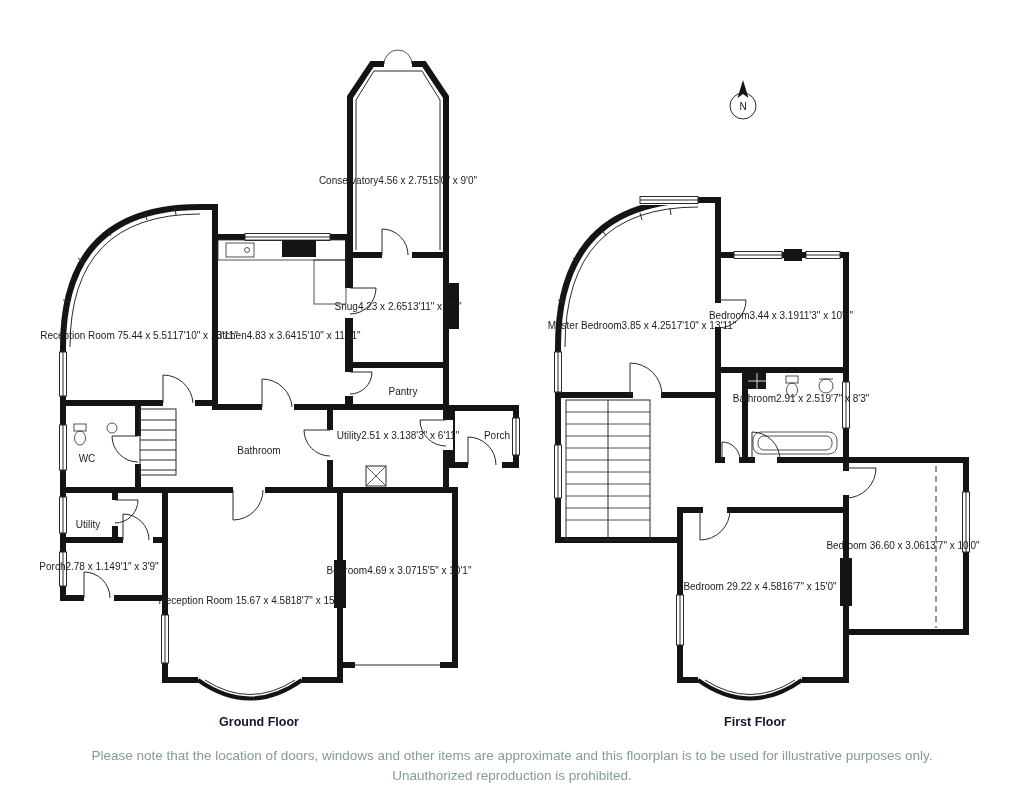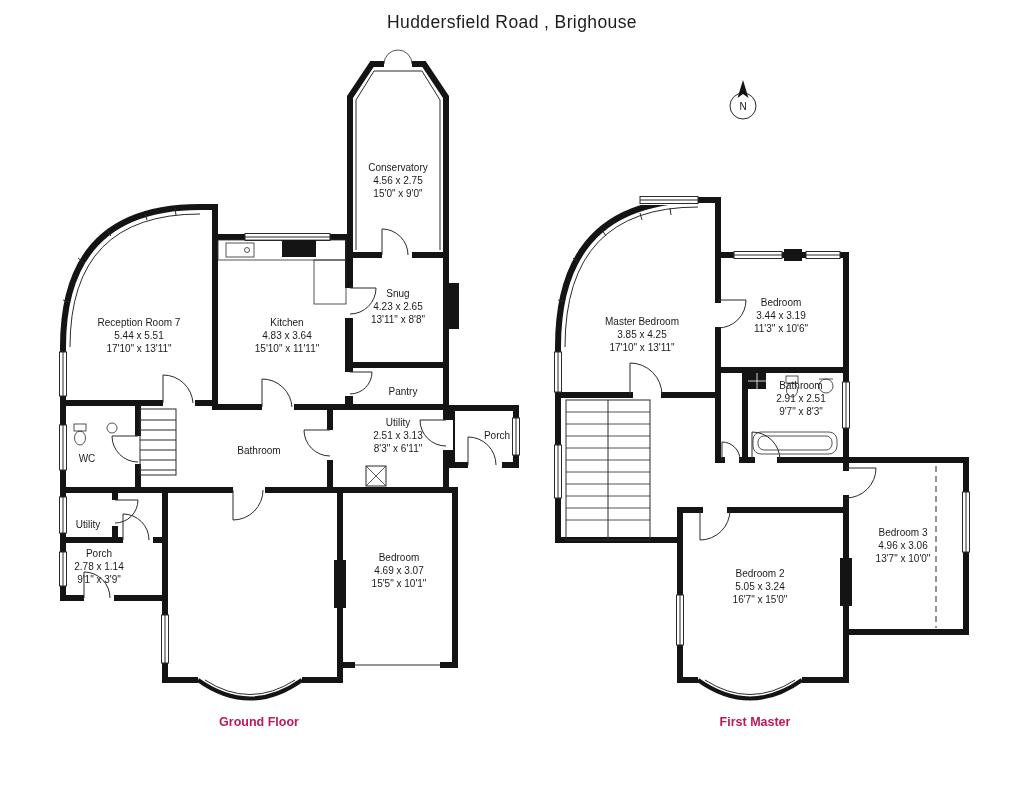--- a/index.html
+++ b/index.html
@@ -1,41 +1,40 @@
 <!DOCTYPE html>
 <html><head>
 <meta charset="utf-8">
 <style>
   html,body{margin:0;padding:0;background:#ffffff;}
   .stage{position:relative;width:1024px;height:791px;background:#ffffff;overflow:hidden;
          font-family:"Liberation Sans","DejaVu Sans",sans-serif;}
   .title{position:absolute;top:12px;left:0;width:100%;text-align:center;
          font-size:17.5px;letter-spacing:.4px;color:#1c1c1c;}
   .plan-svg{position:absolute;left:0;top:0;}
-  .room-label{position:absolute;transform:translate(-50%,-50%);display:flex;flex-direction:column;
+  .room-label{position:absolute;transform:translate(-50%,-50%);display:flex;
               align-items:center;text-align:center;font-size:10px;line-height:1.32;color:#1b1b1b;
               white-space:nowrap;}
-  .floor-label{position:absolute;transform:translate(-50%,-50%);font-size:12.5px;font-weight:700;color:#be185d;}
+  .floor-label{position:absolute;transform:translate(-50%,-50%);font-size:12.5px;font-weight:700;color:#0f172a;}
   .footer{position:absolute;top:746px;left:0;width:100%;text-align:center;}
   .footer-inner{display:inline-block;max-width:880px;font-size:13.5px;line-height:1.45;color:#87999b;}
   
   .w6{stroke:#141414;stroke-width:6;fill:none;stroke-linecap:square;}
   .w4{stroke:#141414;stroke-width:4;fill:none;}
   .t1{stroke:#2a2a2a;stroke-width:1;fill:none;}
   .t08{stroke:#2a2a2a;stroke-width:.8;fill:none;}
   .cover{fill:#ffffff;stroke:none;}
   .blk{fill:#141414;stroke:none;}
   .dash{stroke:#2a2a2a;stroke-width:1;fill:none;stroke-dasharray:6 4;}
 </style>
 </head>
 <body>
 
 <div class="stage">
 
-  <div class="title">Huddersfield Road , Brighouse</div>
 
   <svg class="plan-svg" width="1024" height="791" viewBox="0 0 1024 791">
 
     <g>
       <path class="w6" d="M 63 347 Q 63 207 200 207 L 215 207 L 215 403 L 63 403 Z"></path>
       <rect class="w6" x="215" y="237" width="133" height="170"></rect>
       <path class="w6" d="M 350 255 L 350 97 L 372 64 L 424 64 L 446 97 L 446 255 Z"></path>
       <rect class="w6" x="350" y="255" width="96" height="110"></rect>
       <rect class="w6" x="350" y="365" width="96" height="42"></rect>
       <rect class="w6" x="330" y="407" width="116" height="83"></rect>
@@ -348,49 +347,57 @@
     <span>Porch</span>
   </div>
   <div class="room-label" style="left:88px;top:525px">
     <span>Utility</span>
   </div>
   <div class="room-label" style="left:99px;top:567px">
     <span>Porch</span>
     <span>2.78 x 1.14</span>
     <span>9'1" x 3'9"</span>
   </div>
+  <div class="room-label" style="left:252px;top:601px">
+    <span>Reception Room 1</span>
+    <span>5.67 x 4.58</span>
+    <span>18'7" x 15'0"</span>
+  </div>
   <div class="room-label" style="left:399px;top:571px">
     <span>Bedroom</span>
     <span>4.69 x 3.07</span>
     <span>15'5" x 10'1"</span>
   </div>
 
-  <div class="room-label" style="left:642px;top:335px">
+  <div class="room-label" style="left:642px;top:326px">
     <span>Master Bedroom</span>
     <span>3.85 x 4.25</span>
     <span>17'10" x 13'11"</span>
   </div>
   <div class="room-label" style="left:781px;top:316px">
     <span>Bedroom</span>
     <span>3.44 x 3.19</span>
     <span>11'3" x 10'6"</span>
   </div>
   <div class="room-label" style="left:801px;top:399px">
     <span>Bathroom</span>
     <span>2.91 x 2.51</span>
     <span>9'7" x 8'3"</span>
   </div>
   <div class="room-label" style="left:903px;top:546px">
     <span>Bedroom 3</span>
-    <span>4.96 x 3.06</span>
+    <span>6.60 x 3.06</span>
     <span>13'7" x 10'0"</span>
   </div>
   <div class="room-label" style="left:760px;top:587px">
     <span>Bedroom 2</span>
-    <span>5.05 x 3.24</span>
+    <span>9.22 x 4.58</span>
     <span>16'7" x 15'0"</span>
   </div>
 
   <div class="floor-label" style="left:259px;top:722px">Ground Floor</div>
-  <div class="floor-label" style="left:755px;top:722px">First Master</div>
-
+  <div class="floor-label" style="left:755px;top:722px">First Floor</div>
+
+  <div class="footer">
+    <div class="footer-inner">Please note that the location of doors, windows and other items are approximate and this floorplan is to be used for illustrative purposes only. Unauthorized reproduction is prohibited.</div>
+  </div>
 
 </div>
 
 </body></html>

